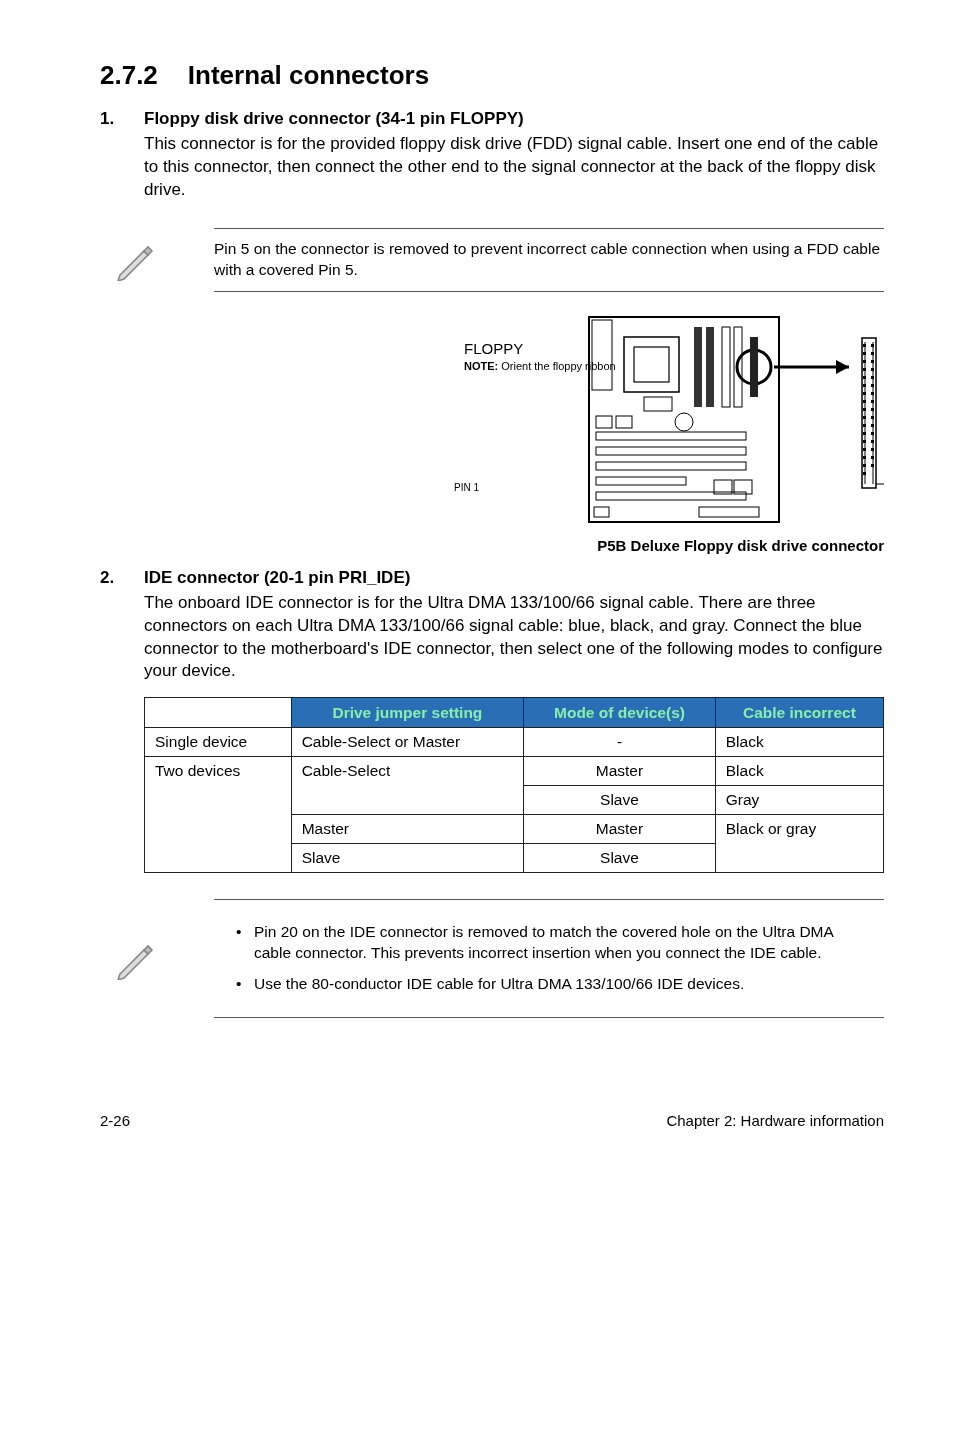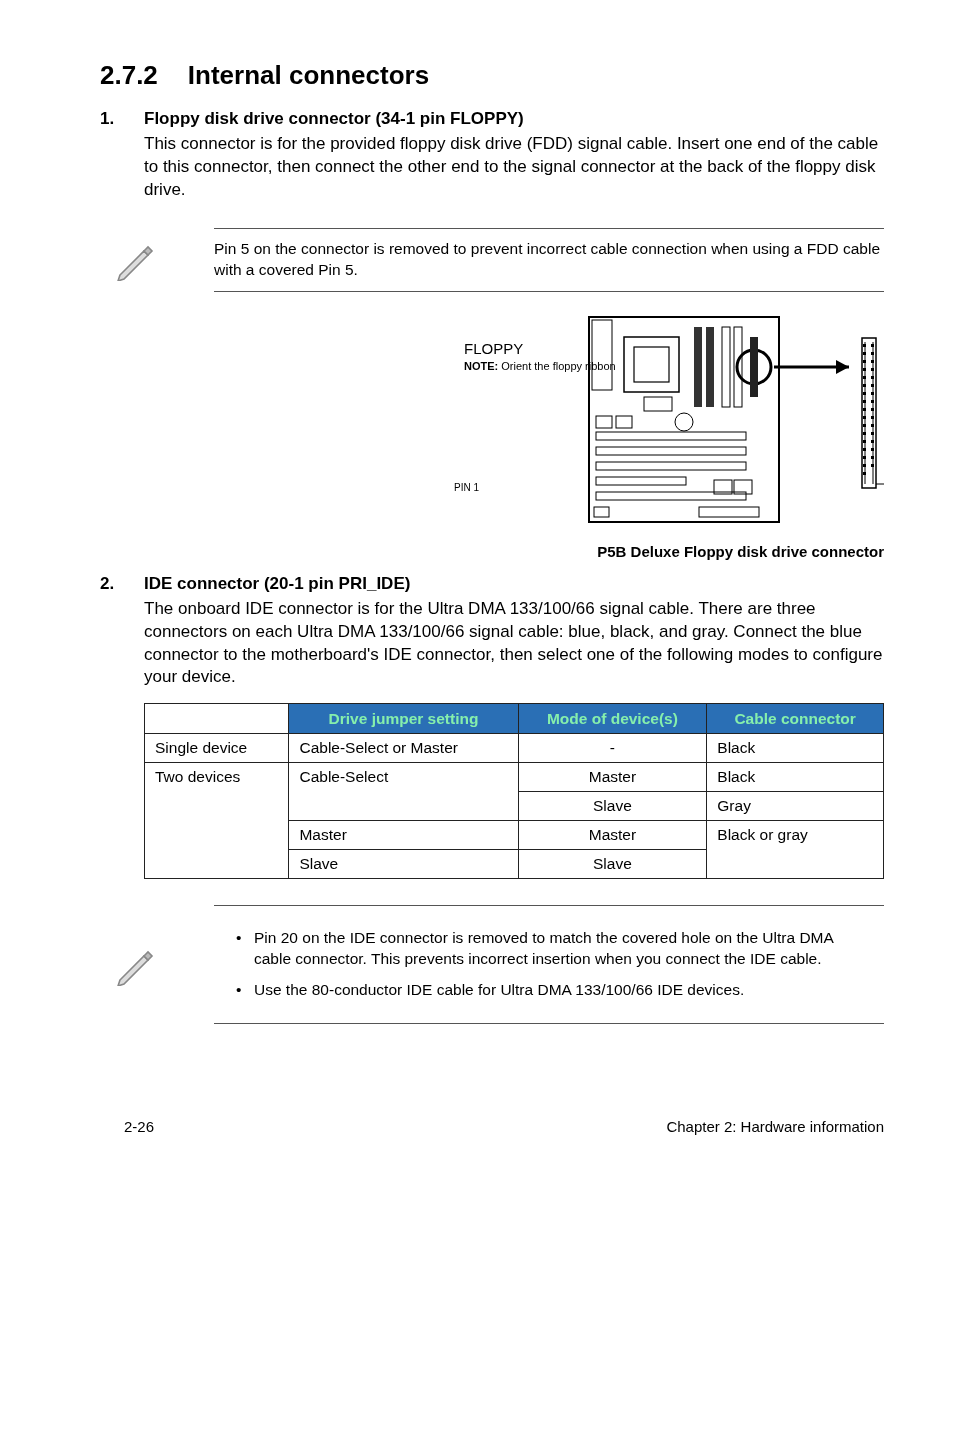--- a/index.html
+++ b/index.html
@@ -73,21 +73,20 @@
   .diagram-area {
     margin-left: 44px;
     margin-top: 10px;
     margin-bottom: 14px;
     text-align: right;
   }
   .diagram-svg-wrap { height: 225px; position: relative; }
   .diagram-caption {
     font-weight: bold;
     font-size: 15px;
-    margin-top: 6px;
     margin-left: 40px;
   }
   .floppy-label {
     position: absolute;
     left: 320px;
     top: 28px;
     font-size: 15px;
   }
   .floppy-note {
     position: absolute;
@@ -124,21 +123,20 @@
     border: 1px solid #222;
     padding: 5px 10px;
     vertical-align: middle;
   }
   .footer {
     display:flex;
     justify-content: space-between;
     font-size: 15px;
     padding: 14px 70px 26px 100px;
     margin-top: 20px;
-    margin-left: 24px;
   }
 </style>
 </head>
 <body>
 
 <div class="page">
 
   <div class="h2">
     <span class="num">2.7.2</span><span>Internal connectors</span>
   </div>
@@ -254,21 +252,21 @@
     <div class="item-title">IDE connector (20-1 pin PRI_IDE)</div>
   </div>
   <div class="body-text">The onboard IDE connector is for the Ultra DMA 133/100/66 signal cable. There are three connectors on each Ultra DMA 133/100/66 signal cable: blue, black, and gray. Connect the blue connector to the motherboard's IDE connector, then select one of the following modes to configure your device.</div>
 
   <table class="settings">
     <thead>
       <tr>
         <th style="background:#fff;border-top:1px solid #222;border-left:1px solid #222;"></th>
         <th>Drive jumper setting</th>
         <th>Mode of device(s)</th>
-        <th>Cable connector</th>
+        <th>Cable incorrect</th>
       </tr>
     </thead>
     <tbody>
       <tr>
         <td>Single device</td>
         <td>Cable-Select or Master</td>
         <td style="text-align:center">-</td>
         <td>Black</td>
       </tr>
       <tr>

